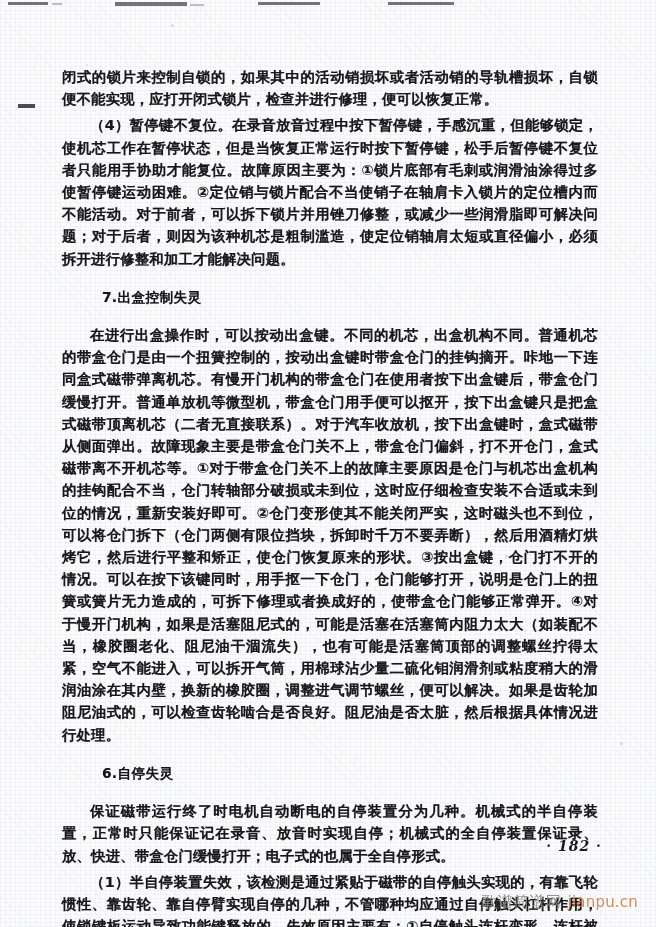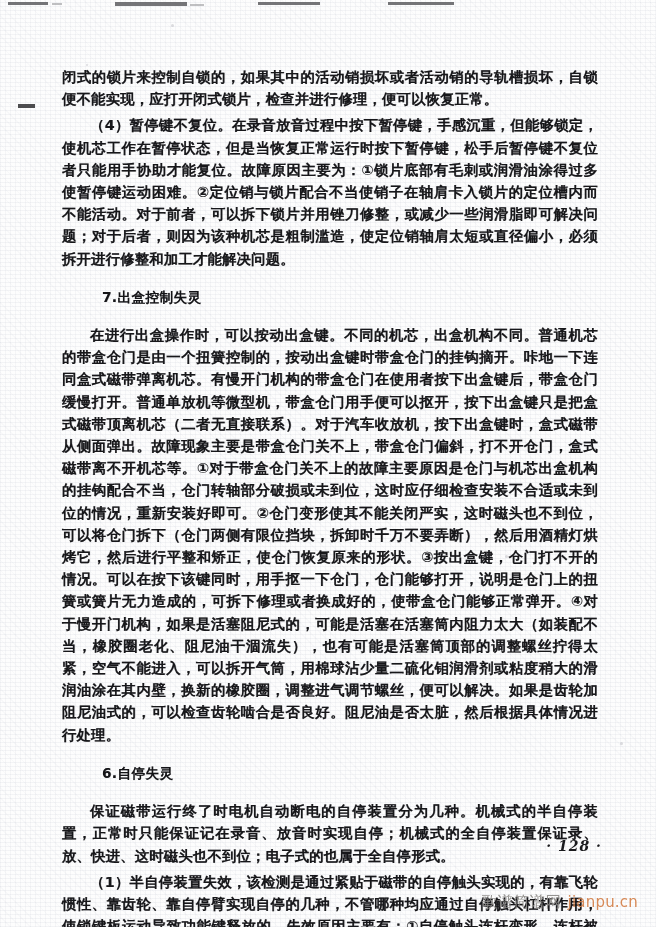--- a/index.html
+++ b/index.html
@@ -146,25 +146,25 @@
 
   <div class="column">
 
     <p class="para">闭式的锁片来控制自锁的，如果其中的活动销损坏或者活动销的导轨槽损坏，自锁便不能实现，应打开闭式锁片，检查并进行修理，便可以恢复正常。</p>
     <p class="para indent">（4）暂停键不复位。在录音放音过程中按下暂停键，手感沉重，但能够锁定，使机芯工作在暂停状态，但是当恢复正常运行时按下暂停键，松手后暂停键不复位者只能用手协助才能复位。故障原因主要为：①锁片底部有毛刺或润滑油涂得过多使暂停键运动困难。②定位销与锁片配合不当使销子在轴肩卡入锁片的定位槽内而不能活动。对于前者，可以拆下锁片并用锉刀修整，或减少一些润滑脂即可解决问题；对于后者，则因为该种机芯是粗制滥造，使定位销轴肩太短或直径偏小，必须拆开进行修整和加工才能解决问题。</p>
 
     <h3 class="heading">7.出盒控制失灵</h3>
     <p class="para indent">在进行出盒操作时，可以按动出盒键。不同的机芯，出盒机构不同。普通机芯的带盒仓门是由一个扭簧控制的，按动出盒键时带盒仓门的挂钩摘开。咔地一下连同盒式磁带弹离机芯。有慢开门机构的带盒仓门在使用者按下出盒键后，带盒仓门缓慢打开。普通单放机等微型机，带盒仓门用手便可以抠开，按下出盒键只是把盒式磁带顶离机芯（二者无直接联系）。对于汽车收放机，按下出盒键时，盒式磁带从侧面弹出。故障现象主要是带盒仓门关不上，带盒仓门偏斜，打不开仓门，盒式磁带离不开机芯等。①对于带盒仓门关不上的故障主要原因是仓门与机芯出盒机构的挂钩配合不当，仓门转轴部分破损或未到位，这时应仔细检查安装不合适或未到位的情况，重新安装好即可。②仓门变形使其不能关闭严实，这时磁头也不到位，可以将仓门拆下（仓门两侧有限位挡块，拆卸时千万不要弄断），然后用酒精灯烘烤它，然后进行平整和矫正，使仓门恢复原来的形状。③按出盒键，仓门打不开的情况。可以在按下该键同时，用手抠一下仓门，仓门能够打开，说明是仓门上的扭簧或簧片无力造成的，可拆下修理或者换成好的，使带盒仓门能够正常弹开。④对于慢开门机构，如果是活塞阻尼式的，可能是活塞在活塞筒内阻力太大（如装配不当，橡胶圈老化、阻尼油干涸流失），也有可能是活塞筒顶部的调整螺丝拧得太紧，空气不能进入，可以拆开气筒，用棉球沾少量二硫化钼润滑剂或粘度稍大的滑润油涂在其内壁，换新的橡胶圈，调整进气调节螺丝，便可以解决。如果是齿轮加阻尼油式的，可以检查齿轮啮合是否良好。阻尼油是否太脏，然后根据具体情况进行处理。</p>
 
     <h3 class="heading">6.自停失灵</h3>
-    <p class="para indent">保证磁带运行终了时电机自动断电的自停装置分为几种。机械式的半自停装置，正常时只能保证记在录音、放音时实现自停；机械式的全自停装置保证录、放、快进、这时磁头也不到位；电子式的也属于全自停形式。</p>
+    <p class="para indent">保证磁带运行终了时电机自动断电的自停装置分为几种。机械式的半自停装置，正常时只能保证记在录音、放音时实现自停；机械式的全自停装置保证录、放、快进、带盒仓门缓慢打开；电子式的也属于全自停形式。</p>
     <p class="para indent">（1）半自停装置失效，该检测是通过紧贴于磁带的自停触头实现的，有靠飞轮惯性、靠齿轮、靠自停臂实现自停的几种，不管哪种均应通过自停触头杠杆作用，使锁键板运动导致功能键释放的。失效原因主要有：①自停触头连杆变形，连杆被绷直，磁带运动不能触碰到飞轮上的自停凸台或自停叉，自停便失效。②该系统磨擦阻力大，执行机构不能动作而使飞轮卡死。③自停触头连杆变形无法运动到位，也就无法实现自停，有时还能听到类似敲击物体的连续声响，这是飞轮上的自停凸台刚刚碰到自停连杆的声音，但无法使锁键板释放。遇到这种情况则应检查故障原因，然后根据具体情况进行修理或整形，使自停正常。</p>
 
   </div>
 
-  <div class="page-number">· 128 ·</div>
+  <div class="page-number">· 182 ·</div>
 
   <div class="watermark">
     <span class="wm-cn">歌谱简谱网</span>
     <span class="wm-url">jianpu.cn</span>
   </div>
 
 </div>
 
 </body></html>

